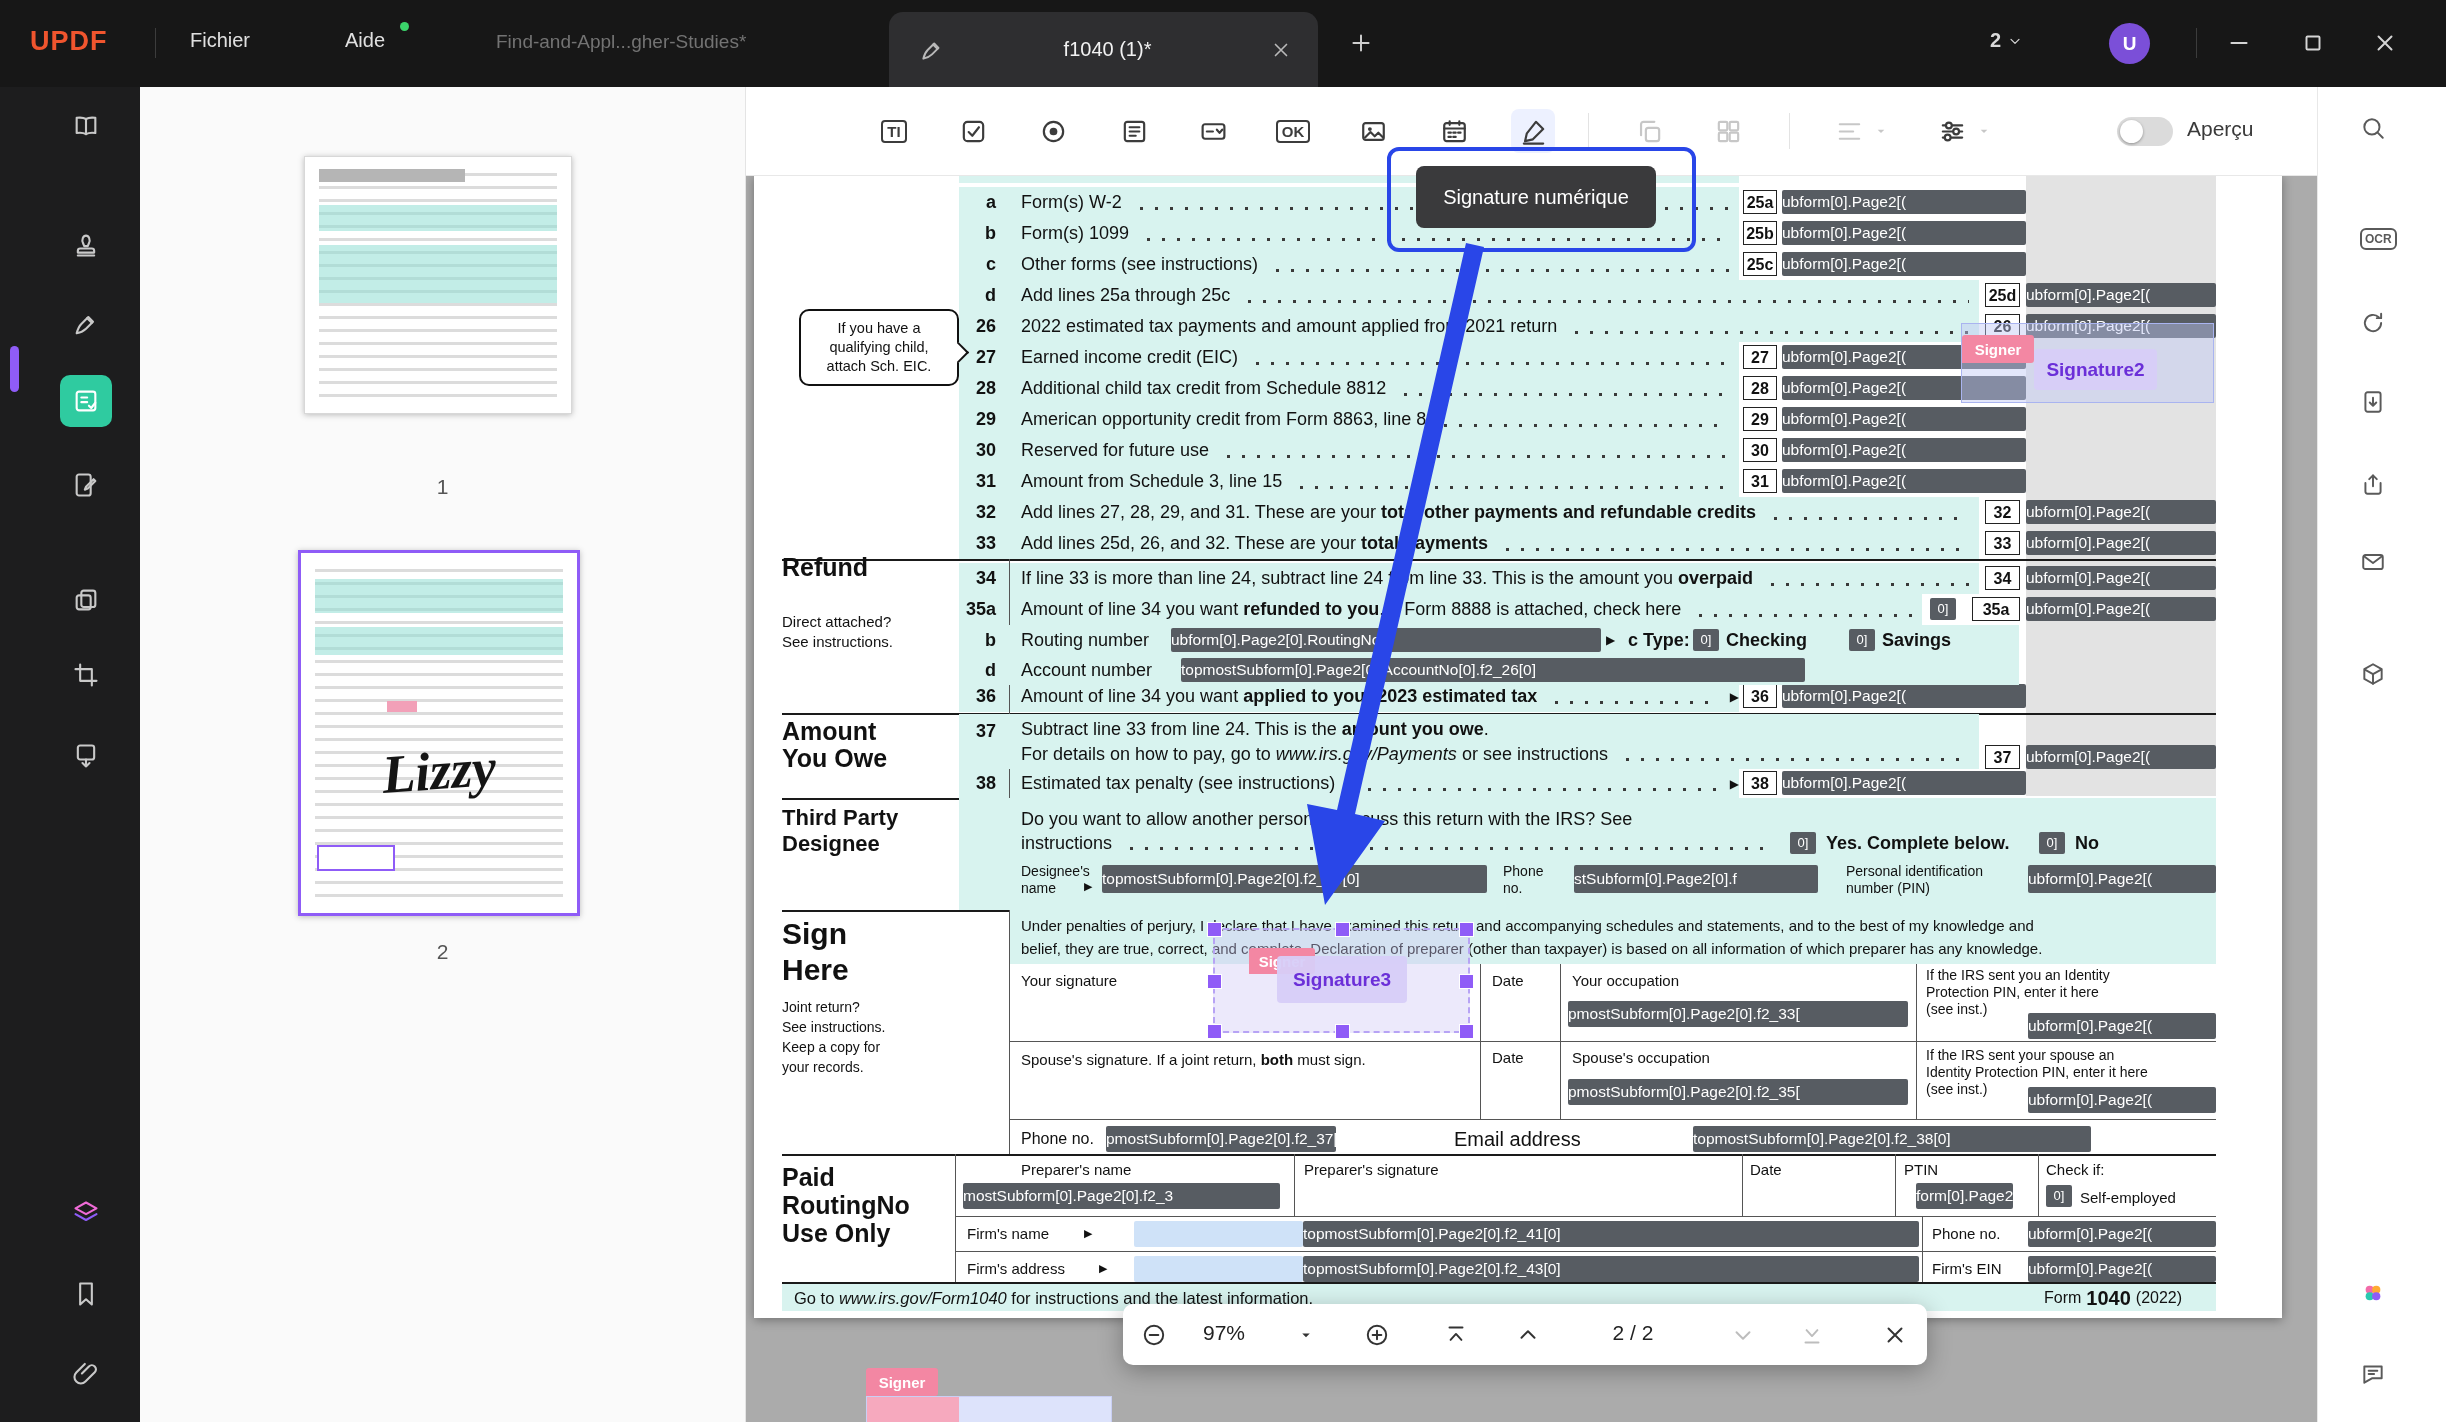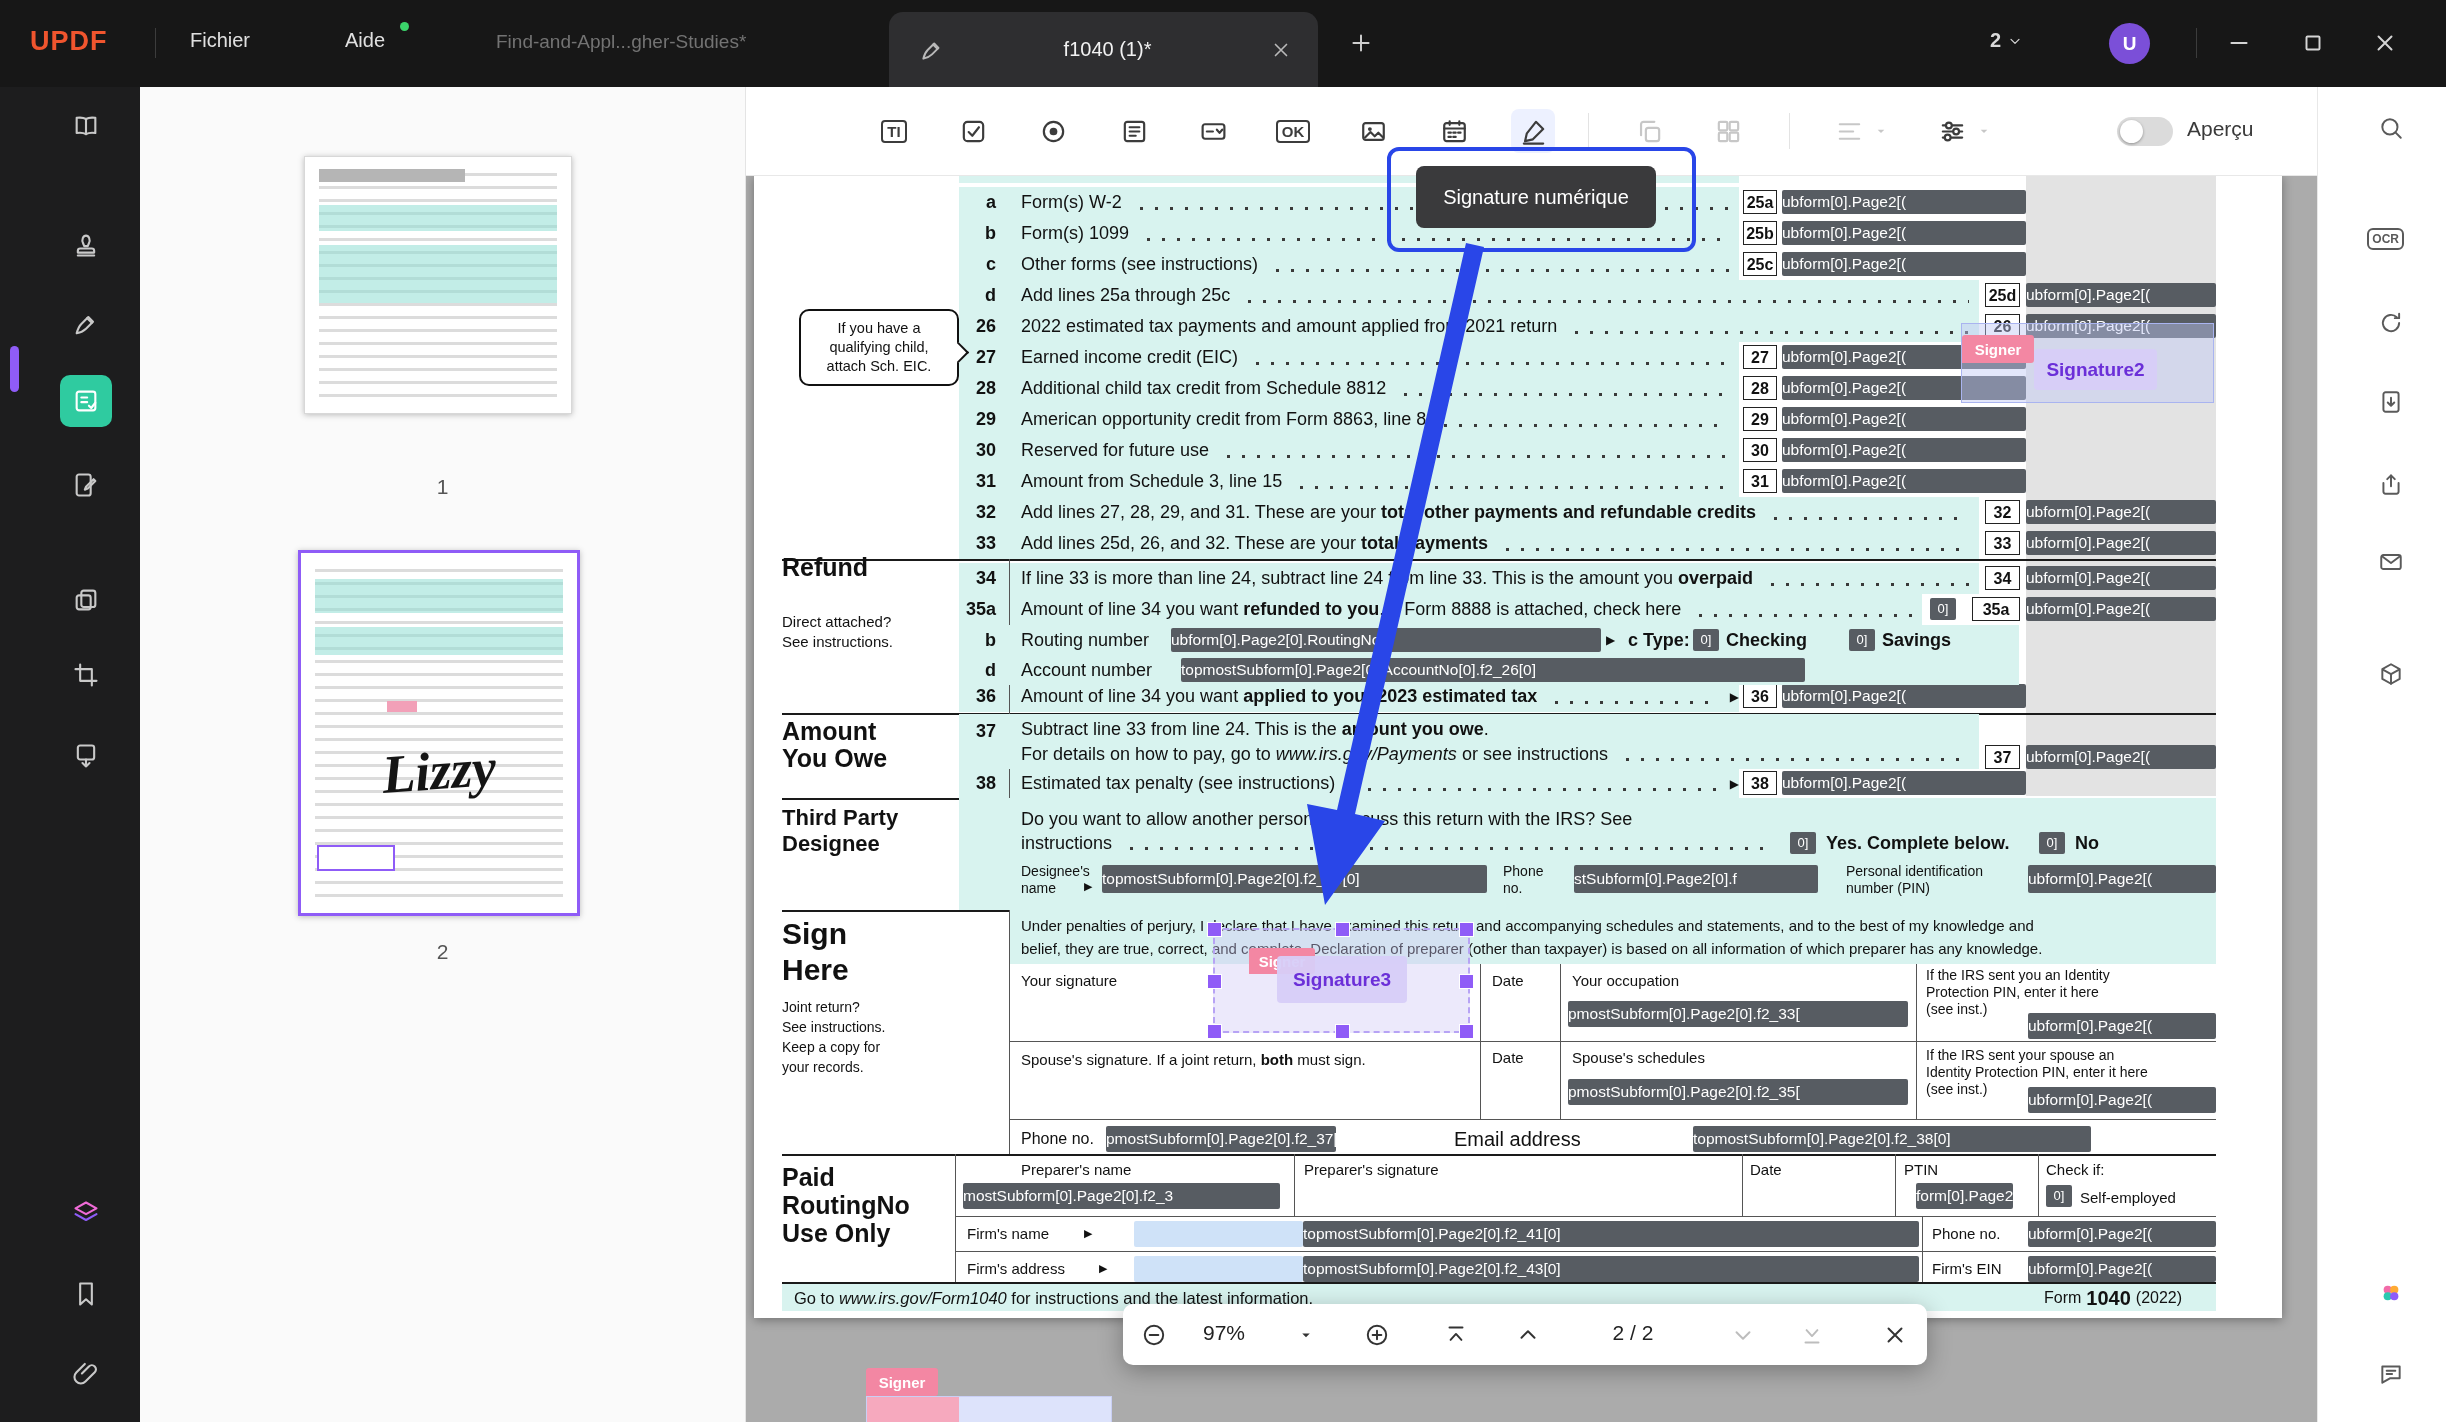--- a/index.html
+++ b/index.html
@@ -104,21 +104,21 @@
   .gl{position:absolute;left:28px;font-weight:700;font-size:25px;}
   .gl2{position:absolute;left:28px;font-weight:700;font-size:22px;}
   .gl3{position:absolute;left:28px;font-weight:700;font-size:30px;}
   .callout{position:absolute;left:45px;top:134px;width:152px;border:2.5px solid #111;border-radius:10px;background:#fff;
            text-align:center;font-size:14.5px;line-height:19px;padding:8px 2px;z-index:5;}
   .callout::after{content:"";position:absolute;right:-9px;top:34px;width:13px;height:13px;background:#fff;
                   border-right:2.5px solid #111;border-top:2.5px solid #111;transform:rotate(45deg);}
 
   
   .rail-right{position:absolute;left:2317px;top:87px;width:129px;height:1335px;background:#fff;border-left:1px solid #E8E8E8;z-index:10;}
-  .rrbtn{position:absolute;left:42px;width:44px;height:44px;color:#5A5A5A;display:flex;align-items:center;justify-content:flex-end;}
+  .rrbtn{position:absolute;left:42px;width:44px;height:44px;color:#5A5A5A;display:flex;align-items:center;justify-content:flex-start;}
   .rrbtn svg{width:26px;height:26px;}
   .ocrbox{border:2.2px solid currentColor;border-radius:6px;font-size:12px;font-weight:700;padding:3px 3px;line-height:1;}
 
   
   .arrow-svg{position:absolute;left:0;top:0;width:2446px;height:1422px;pointer-events:none;z-index:50;}
   .tip-frame{position:absolute;left:1387px;top:147px;width:301px;height:97px;border:4px solid #2946E8;border-radius:12px;z-index:60;}
   .tooltip{position:absolute;left:1416px;top:166px;width:240px;height:62px;background:#3A3A3C;border-radius:8px;
            color:#fff;font-size:20px;text-align:center;line-height:62px;z-index:61;}
   .sigtag{position:absolute;background:#F387A3;color:#fff;font-size:15px;font-weight:700;
           display:flex;align-items:center;justify-content:center;border-radius:3px 3px 3px 0;}
@@ -665,21 +665,21 @@
         <span class="r s14" style="left:1172px;top:792px">If the IRS sent you an Identity</span>
         <span class="r s14" style="left:1172px;top:809px">Protection PIN, enter it here</span>
         <span class="r s14" style="left:1172px;top:826px">(see inst.)</span>
         <i class="dfield" style="left:1274px;top:838px;width:188px;height:26px;line-height:26px">ubform[0].Page2[(</i>
         <span class="fflex" style="left:267px;top:874px;height:20px;font-size:15px">
             <em>Spouse's signature. If a joint return, </em>
             <em class="b">both</em>
             <em> must sign.</em>
           </span>
         <span class="r s15" style="left:738px;top:874px">Date</span>
-        <span class="r s15" style="left:818px;top:874px">Spouse's schedules</span>
+        <span class="r s15" style="left:818px;top:874px">Spouse's occupation</span>
         <i class="dfield" style="left:814px;top:904px;width:340px;height:26px;line-height:26px">pmostSubform[0].Page2[0].f2_35[</i>
         <span class="r s14" style="left:1172px;top:872px">If the IRS sent your spouse an</span>
         <span class="r s14" style="left:1172px;top:889px">Identity Protection PIN, enter it here</span>
         <span class="r s14" style="left:1172px;top:906px">(see inst.)</span>
         <i class="dfield" style="left:1274px;top:912px;width:188px;height:26px;line-height:26px">ubform[0].Page2[(</i>
         <span class="r s15" style="left:267px;top:955px;font-size:16px">Phone no.</span>
         <i class="dfield" style="left:352px;top:951px;width:230px;height:26px;line-height:26px">pmostSubform[0].Page2[0].f2_37[</i>
         <span class="r s15" style="left:700px;top:955px;font-size:20px">Email address</span>
         <i class="dfield" style="left:939px;top:951px;width:398px;height:26px;line-height:26px">topmostSubform[0].Page2[0].f2_38[0]</i>
 

